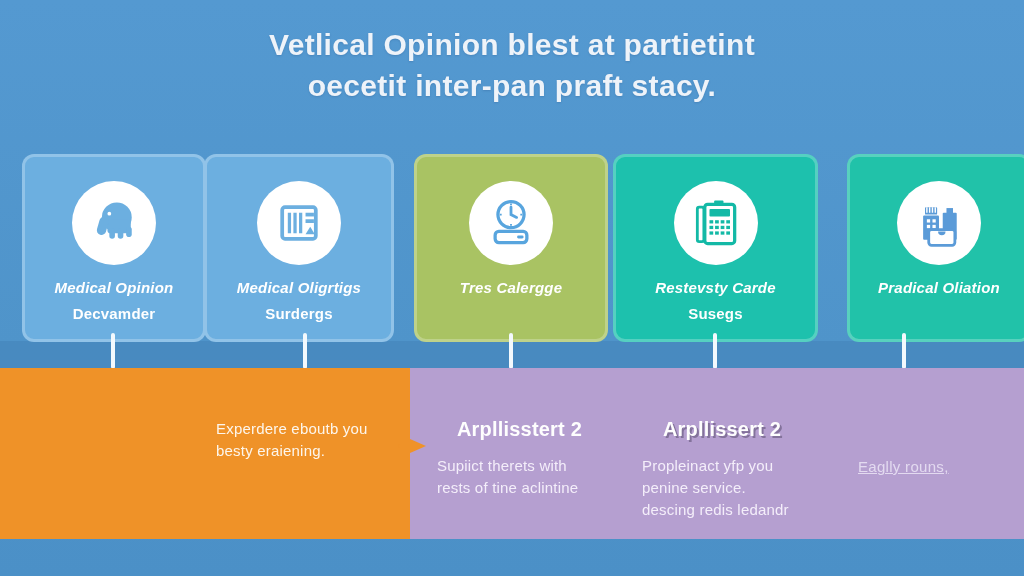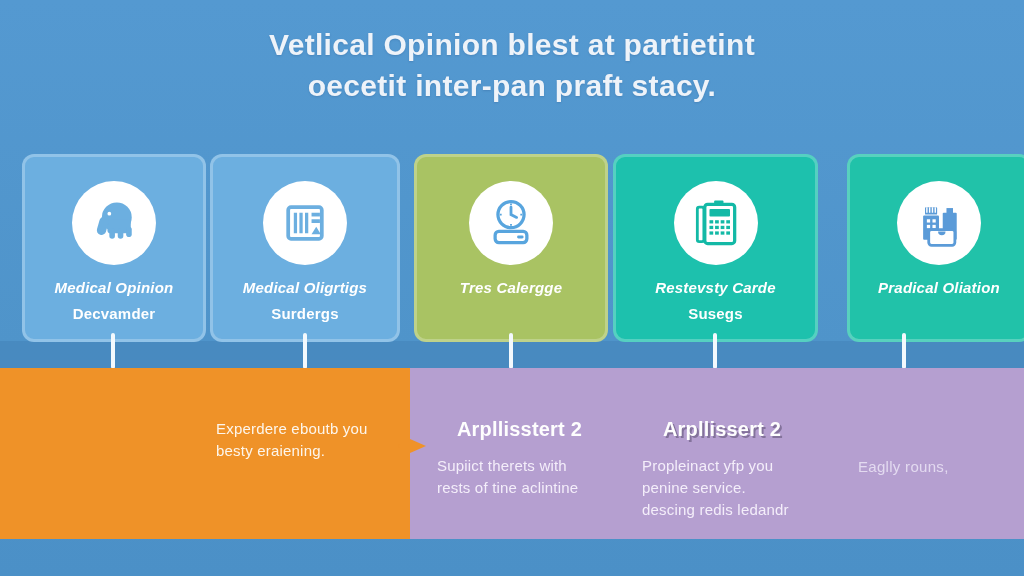--- a/index.html
+++ b/index.html
@@ -44,21 +44,21 @@
               border-left:16px solid #ef9228;border-top:7px solid transparent;border-bottom:7px solid transparent;}
 
   
   .step{position:absolute;top:418px;}
   .step-heading{font-size:20px;font-weight:700;color:#fefefe;text-align:center;
                 margin:0 0 14px 0;letter-spacing:.2px;}
   .step-heading.doubled{text-shadow:2px 2px 0 rgba(70,60,90,.45);}
   .step-line{font-size:15px;color:#f4eefa;line-height:22px;letter-spacing:.2px;}
   .step1 .step-line{color:#fdf6ec;}
   .step4-line{position:absolute;left:858px;top:458px;width:150px;
-              font-size:15px;color:#e3daf0;letter-spacing:.3px;}
+              font-size:15px;color:#e3daf0;letter-spacing:.3px;text-decoration:underline;}
 </style>
 </head>
 <body>
 
 <div id="stage">
 
   <div class="title">
     <div>Vetlical Opinion blest at partietint</div>
     <div>oecetit inter-pan praft stacy.</div>
   </div>
@@ -74,21 +74,21 @@
         <rect x="34" y="36" width="6" height="11" rx="3"></rect>
         <rect x="43" y="34" width="6" height="11" rx="3"></rect>
         <rect x="13" y="23" width="10" height="20" rx="5" transform="rotate(16 18 33)"></rect>
         <circle cx="25" cy="20" r="2" fill="#ffffff"></circle>
       </svg>
     </div>
     <div class="card-label1">Medical Opinion</div>
     <div class="card-label2">Decvamder</div>
   </div>
 
-  <div class="card card-blue" style="left:210px;width:190px;">
+  <div class="card card-blue" style="left:204px;width:190px;">
     <div class="icon-circle">
       <svg viewBox="0 0 60 60" fill="#6cafe0">
         <rect x="12" y="13" width="36" height="34" rx="3" fill="none" stroke="#6cafe0" stroke-width="4"></rect>
         <rect x="18" y="19" width="3.5" height="22"></rect>
         <rect x="24" y="19" width="3.5" height="22"></rect>
         <rect x="30" y="19" width="3.5" height="22"></rect>
         <rect x="37" y="19" width="9" height="4"></rect>
         <rect x="37" y="26" width="9" height="4"></rect>
         <path d="M37 42 h10 l-5 -8 z"></path>
       </svg>

